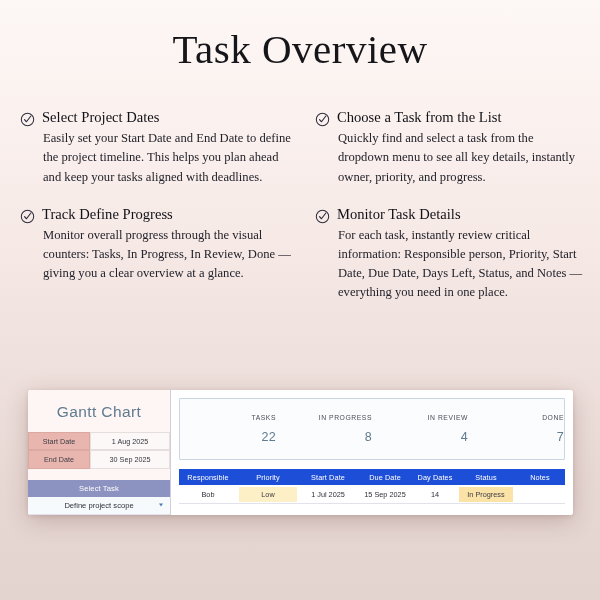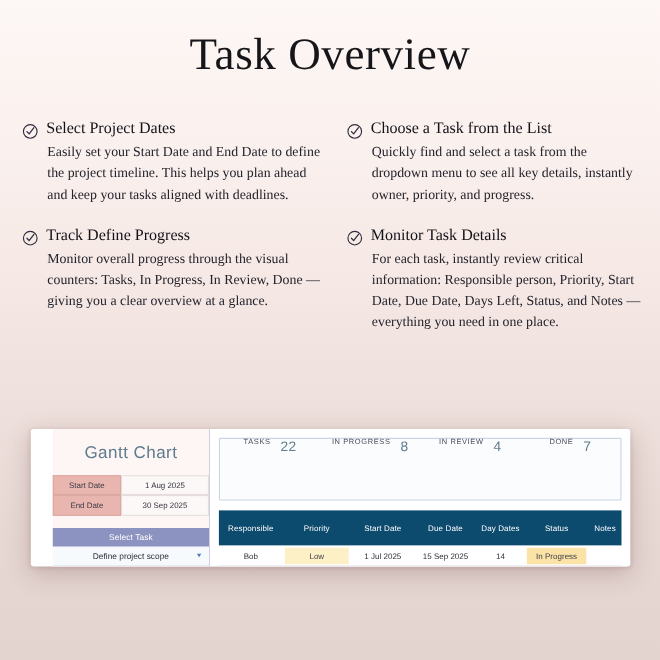--- a/index.html
+++ b/index.html
@@ -81,21 +81,20 @@
     top: 390px;
     width: 545px;
     height: 125px;
     background: #ffffff;
     border-radius: 3px;
     box-shadow: 0 6px 22px rgba(120, 80, 75, 0.30),
                 0 1px 4px rgba(120, 80, 75, 0.18);
     overflow: hidden;
     display: flex;
     font-family: "Liberation Sans", sans-serif;
-    padding-left: 20px;
   }
 
   
   .left-panel {
     width: 143px;
     flex: 0 0 143px;
     background: #fdf6f4;
     border-right: 1px solid #cfcfe0;
     display: flex;
     flex-direction: column;
@@ -181,42 +180,43 @@
   .counters {
     border: 1px solid #c9d6e4;
     background: #fafcfe;
     height: 62px;
     display: flex;
     border-radius: 1px;
   }
   .counter {
     flex: 1;
     display: flex;
-    align-items: flex-start;
+    flex-direction: column;
+    align-items: flex-end;
     justify-content: center;
     gap: 9px;
   }
   .counter-label {
     font-size: 6.8px;
     letter-spacing: 0.55px;
     color: #4b4b57;
   }
   .counter-value {
     font-size: 12.5px;
     color: #5f7b8e;
     letter-spacing: 0.3px;
   }
 
   .table-wrap { margin-top: 9px; }
 
   .thead, .trow { display: flex; }
 
   .thead {
-    height: 32px;
-    background: #0c4a6e;
+    height: 16px;
+    background: #1d4ed8;
   }
   .th {
     color: #ffffff;
     font-size: 7.3px;
     display: flex;
     align-items: center;
     justify-content: center;
     letter-spacing: 0.1px;
   }
 

